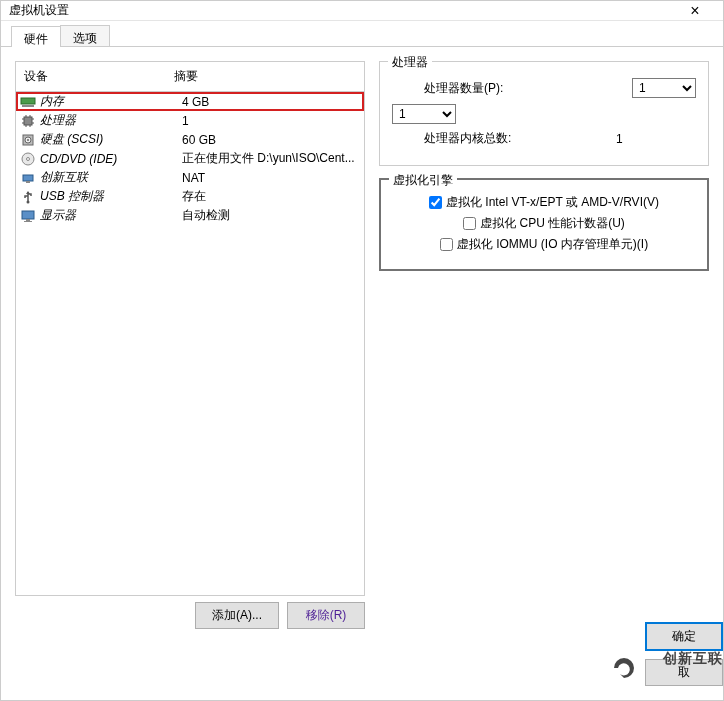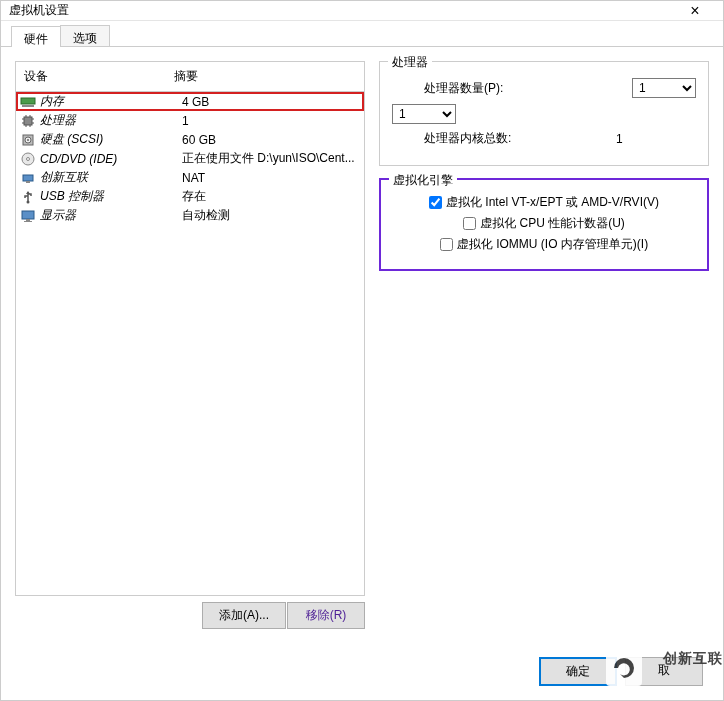--- a/index.html
+++ b/index.html
@@ -17,34 +17,34 @@
 .list-header { display: flex; border-bottom: 1px solid #ccc; background: #fff; }
 .list-header div { padding: 6px 8px; font-weight: normal; }
 .col-device { width: 150px; }
 .col-summary { flex: 1; }
 .list-body { flex: 1; }
 .list-row { display: flex; align-items: center; padding: 1px 4px; cursor: pointer; }
 .list-row.highlighted { outline: 2px solid #d42020; outline-offset: -2px; }
 .row-icon { width: 16px; height: 16px; margin-right: 4px; display: inline-flex; align-items: center; justify-content: center; }
 .row-device { width: 146px; display: flex; align-items: center; font-style: italic; }
 .row-summary { flex: 1; white-space: nowrap; overflow: hidden; text-overflow: ellipsis; margin-left: 16px; }
-.left-buttons { display: flex; gap: 1px; justify-content: flex-end; padding-top: 6px; }
+.left-buttons { display: flex; gap: 8px; justify-content: flex-end; padding-top: 6px; }
 .btn { padding: 4px 16px; border: 1px solid #adadad; background: #e1e1e1; cursor: pointer; min-width: 78px; text-align: center; }
 .btn.disabled { color: #4c1d95; cursor: default; }
 .right { flex: 1; display: flex; flex-direction: column; gap: 12px; }
 .group { border: 1px solid #ccc; padding: 10px 12px 12px 12px; position: relative; }
 .group-title { position: absolute; top: -8px; left: 8px; background: #fff; padding: 0 4px; }
-.group.highlighted { border: 2px solid #6d28d9; }
+.group.highlighted { border: 2px solid #737373; }
 .form-row { display: flex; align-items: center; margin: 6px 0; }
 .form-row label { flex: 1; margin-left: 32px; }
 .form-row .value { width: 80px; }
 select { width: 64px; padding: 1px 2px; border: 1px solid #7a7a7a; background: #fff; height: 20px; }
 .checkbox-row { display: flex; align-items: center; margin: 4px 0; gap: 4px; justify-content: center; }
 input[type=checkbox] { width: 13px; height: 13px; }
-.dialog-buttons { position: absolute; bottom: 14px; right: 20px; display: flex; gap: 8px; }
+.dialog-buttons { position: absolute; bottom: 14px; right: 0; display: flex; gap: 8px; flex-direction: column; }
 .btn.primary { border: 2px solid #0078d7; }
 .watermark { position: absolute; bottom: 14px; right: 0; display: flex; align-items: flex-start; gap: 21px; opacity: 0.9; }
 .watermark-logo { width: 36px; height: 36px; background: #fff; border-radius: 4px; display: flex; align-items: center; justify-content: center; font-size: 20px; font-weight: bold; color: #333; }
 .watermark-text { font-size: 14px; color: #333; font-weight: bold; letter-spacing: 1px; }
 svg { display: block; }
 </style>
 </head>
 <body>
 
 <div class="window">

